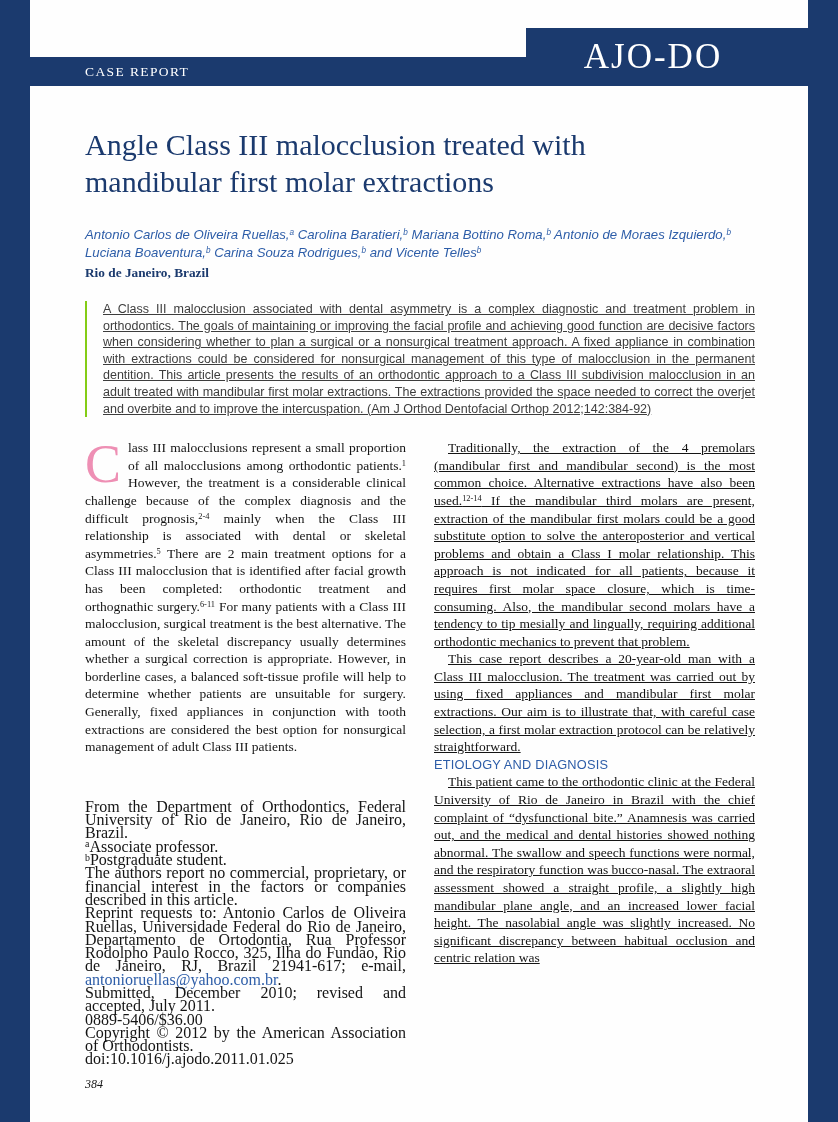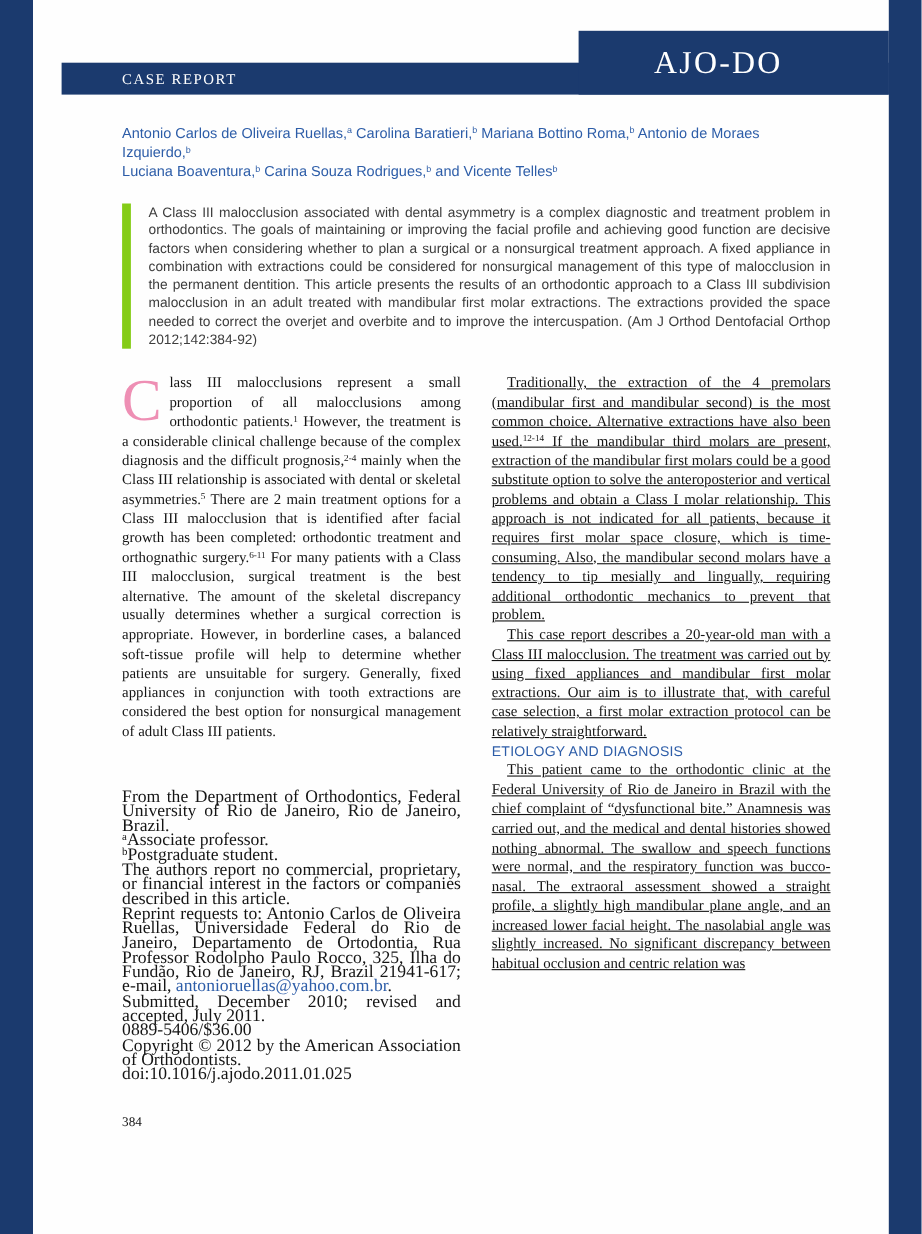--- a/index.html
+++ b/index.html
@@ -5,88 +5,93 @@
   * { margin:0; padding:0; box-sizing:border-box; }
   html,body { background:#ffffff; }
   body { font-family:"Liberation Serif", serif; }
 
   .page { position:relative; width:838px; height:1122px; background:#fefefe; margin:0 auto; overflow:hidden; }
 
   .side-bar { position:absolute; top:0; width:30px; height:1122px; background:var(--navy,#1b3a6e); }
   .side-bar.left  { left:0; }
   .side-bar.right { right:0; }
 
-  .content { position:absolute; left:30px; top:0; width:778px; height:1122px;padding-left:26px; }
+  .content { position:absolute; left:30px; top:0; width:778px; height:1122px; }
 
   
   .masthead { position:relative; margin-top:57px; height:29px; background:var(--navy,#1b3a6e); }
   .section-label { position:absolute; left:55px; top:50%; transform:translateY(-50%);
                    color:#ffffff; font-size:13.5px; letter-spacing:1.4px; font-family:"Liberation Serif",serif; }
   .logo-block { position:absolute; right:0; top:-29px; width:282px; height:58px;
                 background:var(--navy,#1b3a6e); display:flex; align-items:center; justify-content:center; }
-  .logo-text { color:#ffffff; font-size:29px; letter-spacing:2px; font-weight:400;
+  .logo-text { color:#ffffff; font-size:35px; letter-spacing:2px; font-weight:400;
                font-family:"Liberation Serif",serif; padding-right:28px; }
 
   
   .title-block { margin:40px 60px 0 55px; color:var(--navy,#1b3a6e);
                  font-size:30px; line-height:37px; font-weight:400; }
   .authors { margin:26px 53px 0 55px; font-family:"Liberation Sans",sans-serif;
-             font-size:13.2px; line-height:17.5px; color:var(--author_blue,#2d5da8); }
+             font-size:13.2px; line-height:17.5px; color:var(--author_blue,#2d5da8);font-style:italic; }
   .affiliation { margin:4px 53px 0 55px; font-weight:bold; font-size:13.3px; color:var(--navy,#1b3a6e); }
 
   
-  .abstract { margin:20px 53px 0 55px; border-left:8px solid #84cc16; padding-left:16px;
+  .abstract { margin:20px 53px 0 55px; border-left:2px solid #84cc16; padding-left:16px;
               font-family:"Liberation Sans",sans-serif; font-size:12.5px; line-height:16.6px;
-              color:#3d3d3d; text-align:justify; }
+              color:#3d3d3d; text-align:justify;text-decoration:underline; }
 
   
   .columns { display:flex; gap:28px; margin:22px 53px 0 55px; }
   .col { flex:1; min-width:0; font-size:13.5px; line-height:17.6px; text-align:justify; color:#141414; }
   .col p { margin:0; }
   .indent { text-indent:14px;text-decoration:underline; }
 
   .dropcap { float:left; font-size:54px; line-height:44px; padding:3px 7px 0 0;
              color:var(--dropcap_pink,#ee8fb4); font-family:"Liberation Serif",serif; }
 
   .section-heading { margin:15px 0 8px; font-family:"Liberation Sans",sans-serif; font-weight:normal;
                      font-size:12.8px; letter-spacing:0.2px; color:var(--heading_blue,#2d5da8);
                      text-align:left; text-indent:0; }
 
   
   .footnotes { margin-top:44px; font-size:16px; line-height:13.3px; text-align:justify; color:#141414; }
   .footnotes div { margin:0; }
   .email { color:var(--link_blue,#2d5da8); cursor:pointer; }
 
-  .page-number { margin-top:29px; font-size:12px; text-align:left; color:#141414; }
+  .page-number { margin-top:10px; font-size:12px; text-align:left; color:#141414;font-style:italic; }
 
   sup { font-size:0.62em; vertical-align:baseline; position:relative; top:-0.45em; line-height:0; }
 </style>
 </head>
 <body>
 
 <div class="page">
 
   <div class="side-bar left"></div>
   <div class="side-bar right"></div>
 
   <div class="content">
 
     <div class="masthead">
       <span class="section-label">CASE REPORT</span>
       <div class="logo-block">
         <span class="logo-text">AJO-DO</span>
       </div>
     </div>
 
+    <div class="title-block">
+      <div>Angle Class III malocclusion treated with</div>
+      <div>mandibular first molar extractions</div>
+    </div>
 
     <div class="authors">
       <div>Antonio Carlos de Oliveira Ruellas,<sup>a</sup> Carolina Baratieri,<sup>b</sup> Mariana Bottino Roma,<sup>b</sup> Antonio de Moraes Izquierdo,<sup>b</sup></div>
       <div>Luciana Boaventura,<sup>b</sup> Carina Souza Rodrigues,<sup>b</sup> and Vicente Telles<sup>b</sup></div>
     </div>
 
+    <div class="affiliation">Rio de Janeiro, Brazil</div>
 
     <div class="abstract">A Class III malocclusion associated with dental asymmetry is a complex diagnostic and treatment problem in orthodontics. The goals of maintaining or improving the facial profile and achieving good function are decisive factors when considering whether to plan a surgical or a nonsurgical treatment approach. A fixed appliance in combination with extractions could be considered for nonsurgical management of this type of malocclusion in the permanent dentition. This article presents the results of an orthodontic approach to a Class III subdivision malocclusion in an adult treated with mandibular first molar extractions. The extractions provided the space needed to correct the overjet and overbite and to improve the intercuspation. (Am J Orthod Dentofacial Orthop 2012;142:384-92)</div>
 
     <div class="columns">
 
       <div class="col">
         <p>
           <span class="dropcap">C</span><span>lass III malocclusions represent a small proportion of all malocclusions among orthodontic patients.<sup>1</sup> However, the treatment is a considerable clinical challenge because of the complex diagnosis and the difficult prognosis,<sup>2-4</sup> mainly when the Class III relationship is associated with dental or skeletal asymmetries.<sup>5</sup> There are 2 main treatment options for a Class III malocclusion that is identified after facial growth has been completed: orthodontic treatment and orthognathic surgery.<sup>6-11</sup> For many patients with a Class III malocclusion, surgical treatment is the best alternative. The amount of the skeletal discrepancy usually determines whether a surgical correction is appropriate. However, in borderline cases, a balanced soft-tissue profile will help to determine whether patients are unsuitable for surgery. Generally, fixed appliances in conjunction with tooth extractions are considered the best option for nonsurgical management of adult Class III patients.</span>
         </p>
 

